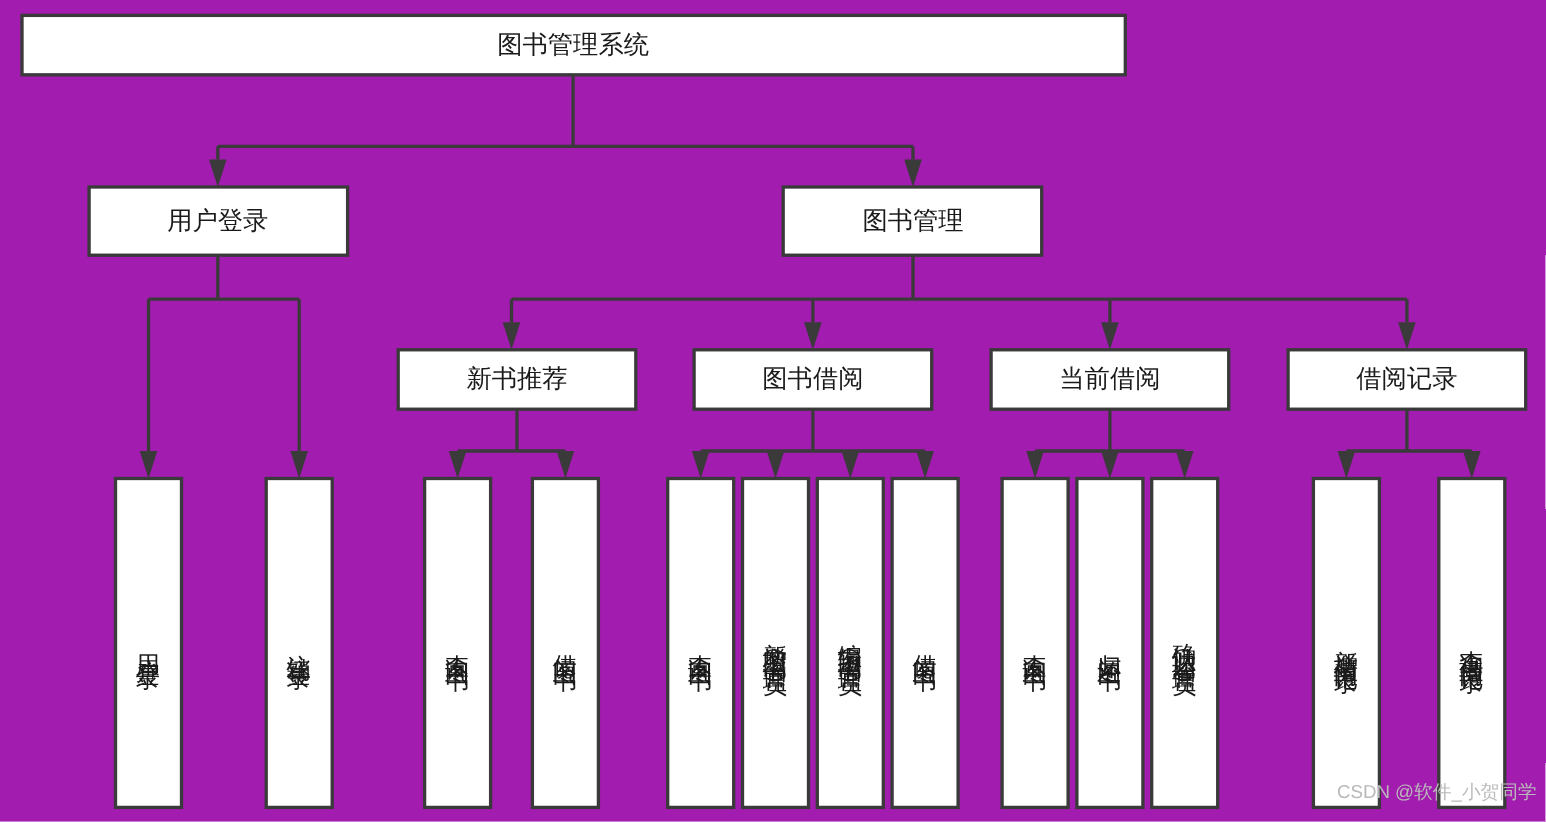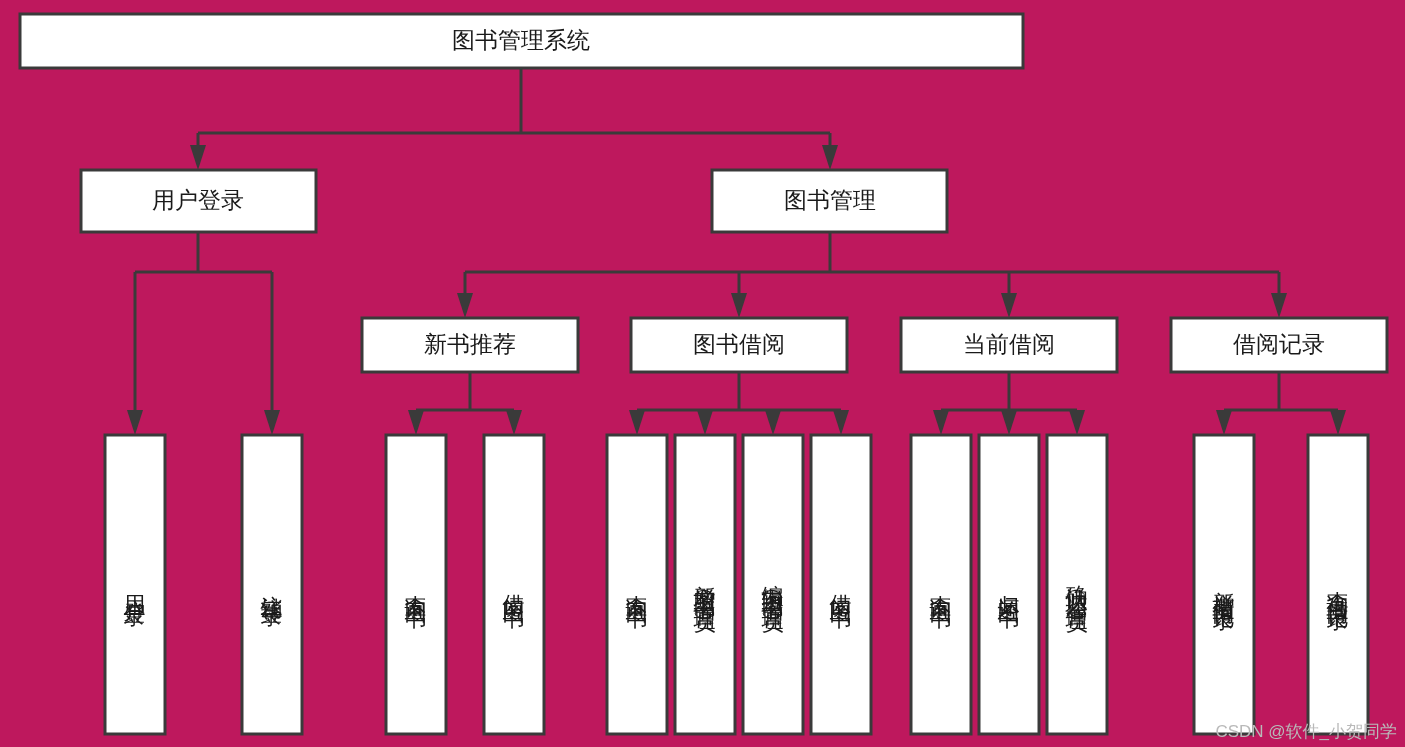--- a/index.html
+++ b/index.html
@@ -7,21 +7,21 @@
     padding: 0;
     background: #ffffff;
   }
   body {
     font-family: "Liberation Sans", "DejaVu Sans", sans-serif;
   }
   #diagram-root {
     position: relative;
     width: 1405px;
     height: 747px;
-    background: #be185d;
+    background: #a21caf;
     overflow: hidden;
   }
   svg#flow {
     position: absolute;
     left: 0;
     top: 0;
     width: 1405px;
     height: 747px;
   }
   .box {
@@ -51,21 +51,21 @@
     font-size: 22px;
     fill: #1a1a1a;
     writing-mode: vertical-rl;
     text-orientation: upright;
     letter-spacing: 4px;
     text-anchor: middle;
   }
   .watermark {
     position: absolute;
     right: 8px;
-    bottom: 4px;
+    bottom: 16px;
     font-family: "Liberation Sans", "DejaVu Sans", sans-serif;
     font-size: 17px;
     color: #b9b9b9;
     white-space: nowrap;
     user-select: none;
   }
 </style>
 </head>
 <body>
 

